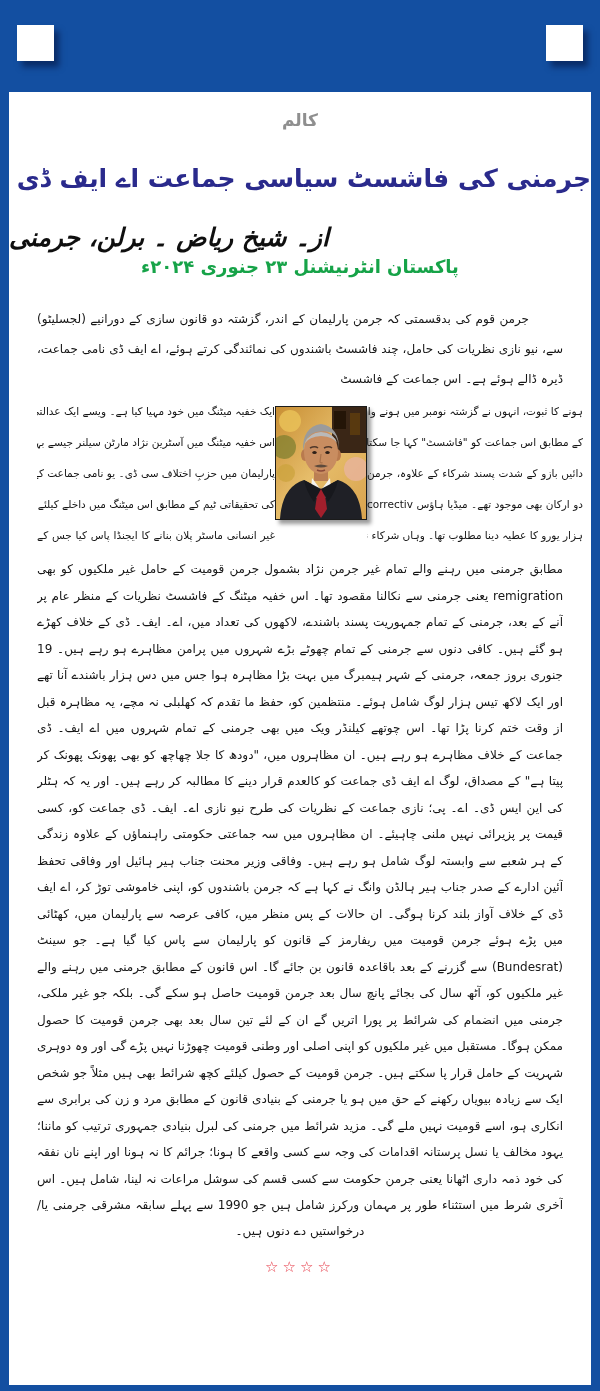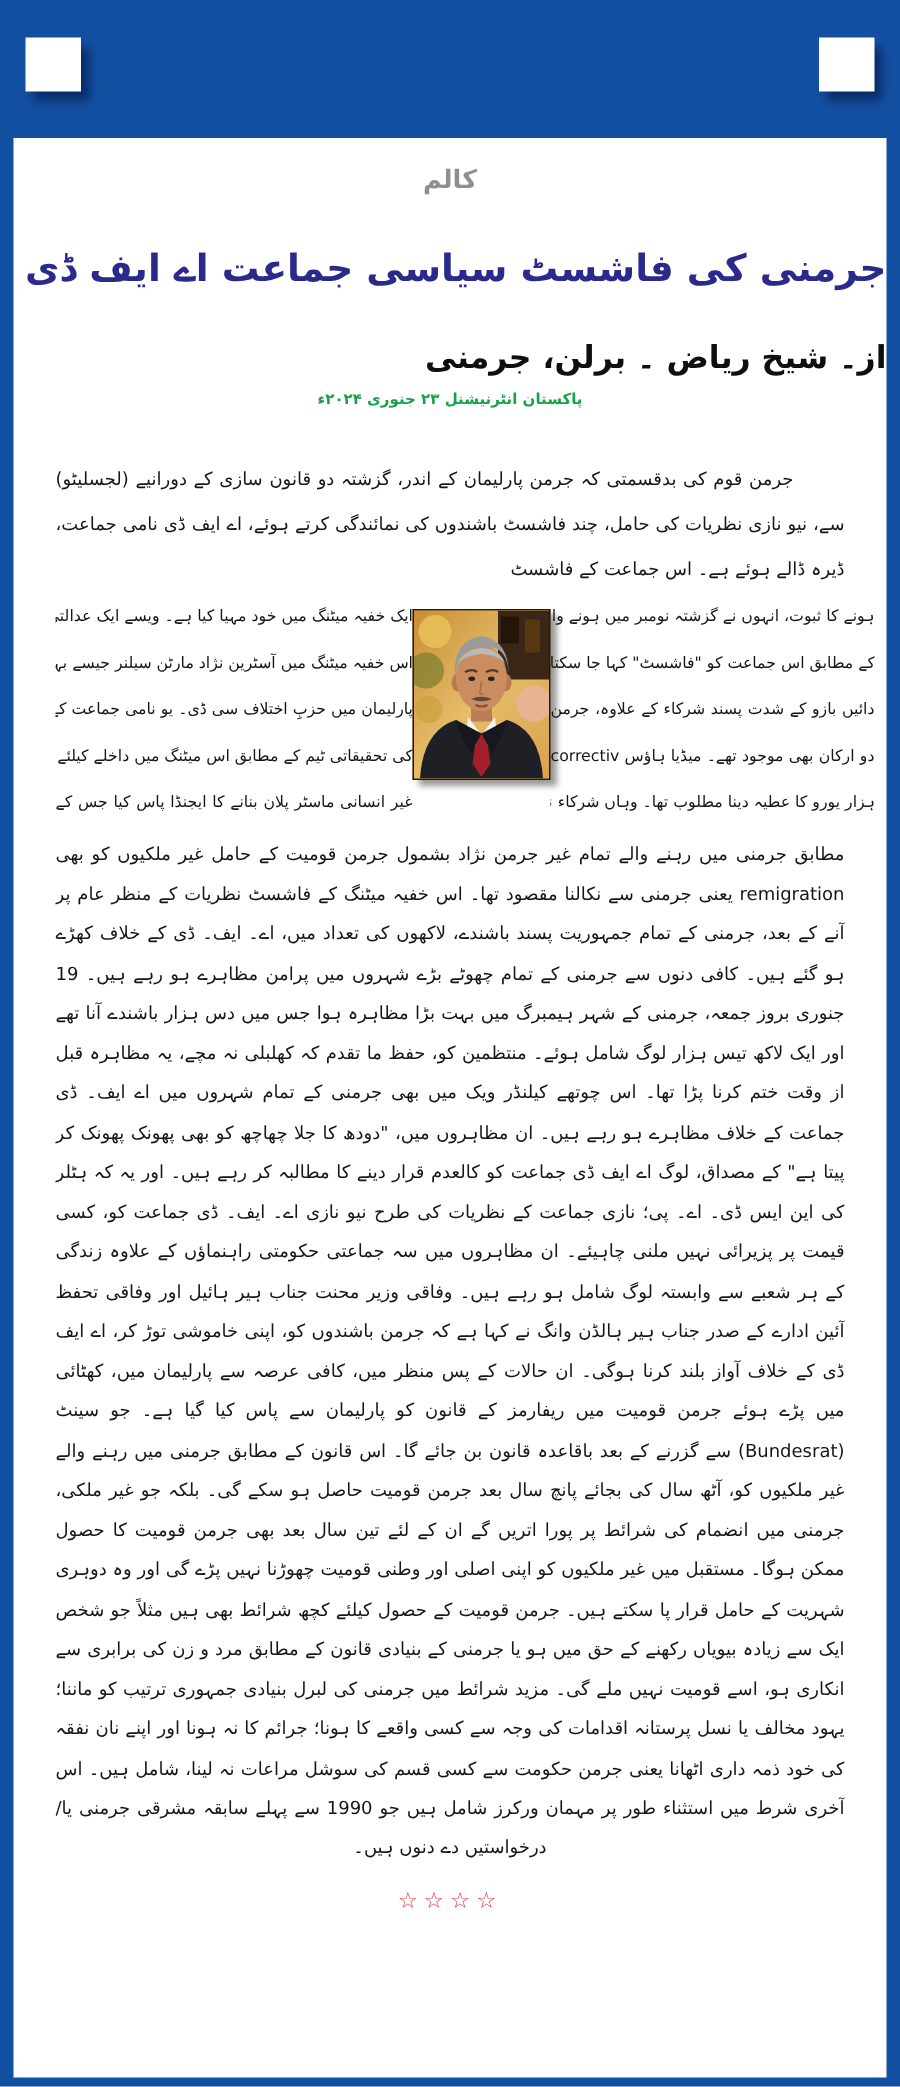--- a/index.html
+++ b/index.html
@@ -15,22 +15,22 @@
   }
   .corner-sq.left{left:17px;top:25px;}
   .corner-sq.right{left:546px;top:25px;}
   .page{
     position:absolute;left:9px;top:92px;width:582px;height:1293px;
     background:#ffffff;overflow:hidden;direction:rtl;
   }
   .kalam{ text-align:center;color:#8f8f8f;font-size:17px;margin-top:14px;height:28px;line-height:28px;font-weight:bold;}
   .headline{ text-align:center;color:#2a2a8c;font-weight:bold;margin-top:10px;}
   .headline .hl{font-size:25px;line-height:70px;height:70px;overflow:hidden;white-space:nowrap;}
-  .byline{ text-align:right;font-weight:bold;font-size:21px;color:#0f0f0f;margin-top:8px;height:32px;line-height:32px;}
-  .dateline{ text-align:center;font-weight:bold;font-size:10px;color:#16a348;height:26px;line-height:26px;}
+  .byline{ text-align:left;font-weight:bold;font-size:25px;color:#0f0f0f;margin-top:8px;height:32px;line-height:32px;font-style:italic;}
+  .dateline{ text-align:center;font-weight:bold;font-size:18px;color:#16a348;height:26px;line-height:26px;}
   .body-wrap{ direction:rtl;padding:0 28px;margin-top:24px;color:#161616;}
   .intro{ font-size:12px;line-height:30px;text-align:justify;text-indent:34px;margin:0;}
   .photo-region{ display:flex;direction:ltr;height:158px;margin:2px 0 0 0;}
   .col{flex:none;}
   .col .wl{
     height:31px;line-height:31px;white-space:nowrap;overflow:hidden;
     direction:rtl;font-size:10.5px;
     text-align:justify;text-align-last:justify;
   }
   .col-left{width:238px;}

